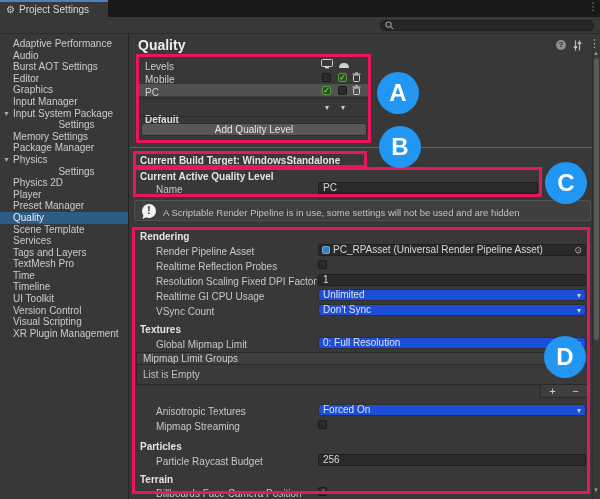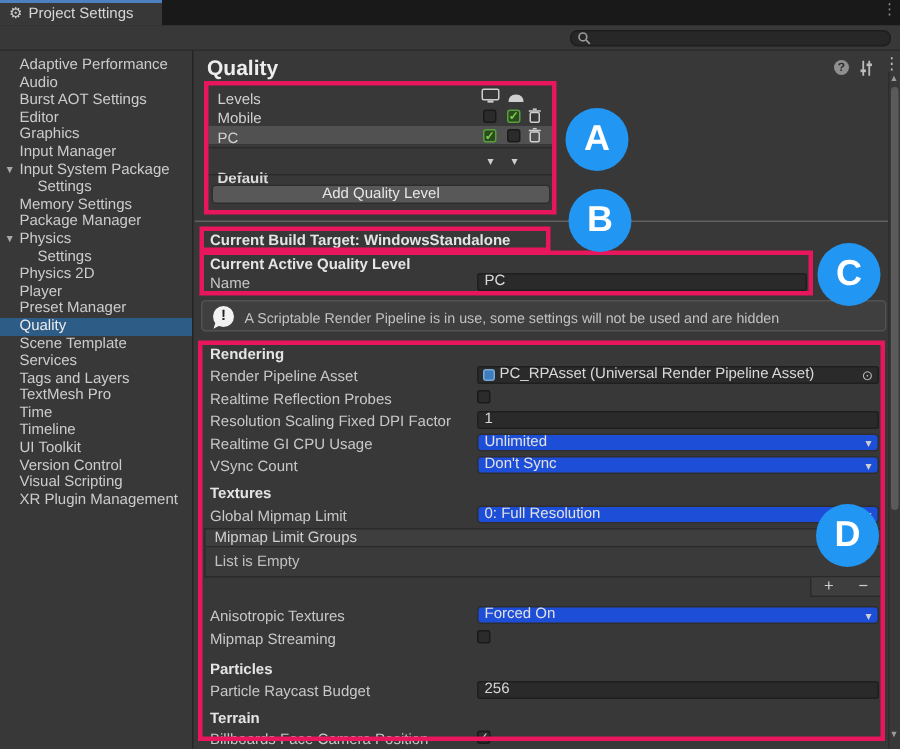--- a/index.html
+++ b/index.html
@@ -19,21 +19,21 @@
   
   .toolbar { position:absolute; left:0; top:17px; width:600px; height:17px; background:#383838; border-bottom:1px solid #2B2B2B; }
   .search { position:absolute; left:380px; top:20px; width:214px; height:11px; background:#272727;
             border:1px solid #1E1E1E; border-radius:5px; display:flex; align-items:center; padding-left:4px; }
   .search svg { display:block; }
   
   .sidebar { position:absolute; left:0; top:34px; width:129px; height:465px; background:#383838;
              border-right:1px solid #242424; padding-top:4px; }
   .si { position:relative; height:11.6px; line-height:11.6px; font-size:10px; color:#CCCCCC;
         padding-left:13px; white-space:nowrap; overflow:hidden; }
-  .si.indent { padding-left:25px; }
+  .si.indent { padding-left:25px;text-align:center; }
   .si.selected { background:#2D5C87; color:#ECECEC; }
   .si .fcaret { position:absolute; left:3px; top:0; font-size:7px; color:#A8A8A8; }
   
   .page-title { position:absolute; left:138px; top:37px; font-size:14px; font-weight:bold; color:#EDEDED; }
   .help-icon { position:absolute; left:556px; top:40px; width:10px; height:10px; border-radius:50%;
                background:#8F8F8F; color:#2B2B2B; font-size:8px; font-weight:bold; text-align:center; line-height:10px; }
   .preset-icon { position:absolute; left:572px; top:40px; }
   .panel-kebab { position:absolute; left:589px; top:38px; font-size:11px; color:#BDBDBD; line-height:1; }
   
   .lvl-row-hl { position:absolute; left:139px; top:84px; width:229px; height:12px; background:#515151; }
@@ -44,21 +44,21 @@
         border-radius:2px; font-size:8px; line-height:8px; text-align:center; color:#CFCFCF; }
   .cbg { background:#2E4A22; border:1px solid #56A03B; color:#76D83F; font-weight:bold; }
   .trash { position:absolute; }
   .dcaret { position:absolute; font-size:8px; color:#CFCFCF; line-height:1; }
   .add-btn { position:absolute; left:141px; top:123px; width:226px; height:13px; background:#585858;
              border:1px solid #2E2E2E; border-radius:3px; font-size:10px; color:#E6E6E6;
              text-align:center; line-height:11px; }
   
   .hsep { position:absolute; left:130px; top:147px; width:462px; height:1px; background:#616161; }
   .blbl { position:absolute; font-size:10px; font-weight:bold; color:#E4E4E4; white-space:nowrap; }
-  .lbl  { position:absolute; left:140px; font-size:10px; color:#C8C8C8; white-space:nowrap; }
+  .lbl  { position:absolute; left:156px; font-size:10px; color:#C8C8C8; white-space:nowrap; }
   
   .ctl { position:absolute; left:318px; width:268px; height:12px; font-size:10px; }
   .tf  { background:#2A2A2A; border:1px solid #1F1F1F; border-radius:2px; color:#D8D8D8;
          padding-left:4px; line-height:10px; }
   .dd  { background:#1d4ed8; border:1px solid #2E2E2E; border-radius:3px; color:#E2E2E2;
          padding-left:4px; line-height:10px; }
   .dd .caret { position:absolute; right:4px; top:1px; font-size:8px; color:#D0D0D0; }
   .of  { background:#2A2A2A; border:1px solid #1F1F1F; border-radius:2px; color:#D8D8D8;
          display:flex; align-items:center; gap:3px; padding-left:3px; line-height:10px; }
   .of .asset-ic { width:8px; height:8px; border-radius:2px; background:#3E7CC0; border:1px solid #77A8D8; flex:0 0 auto; }

